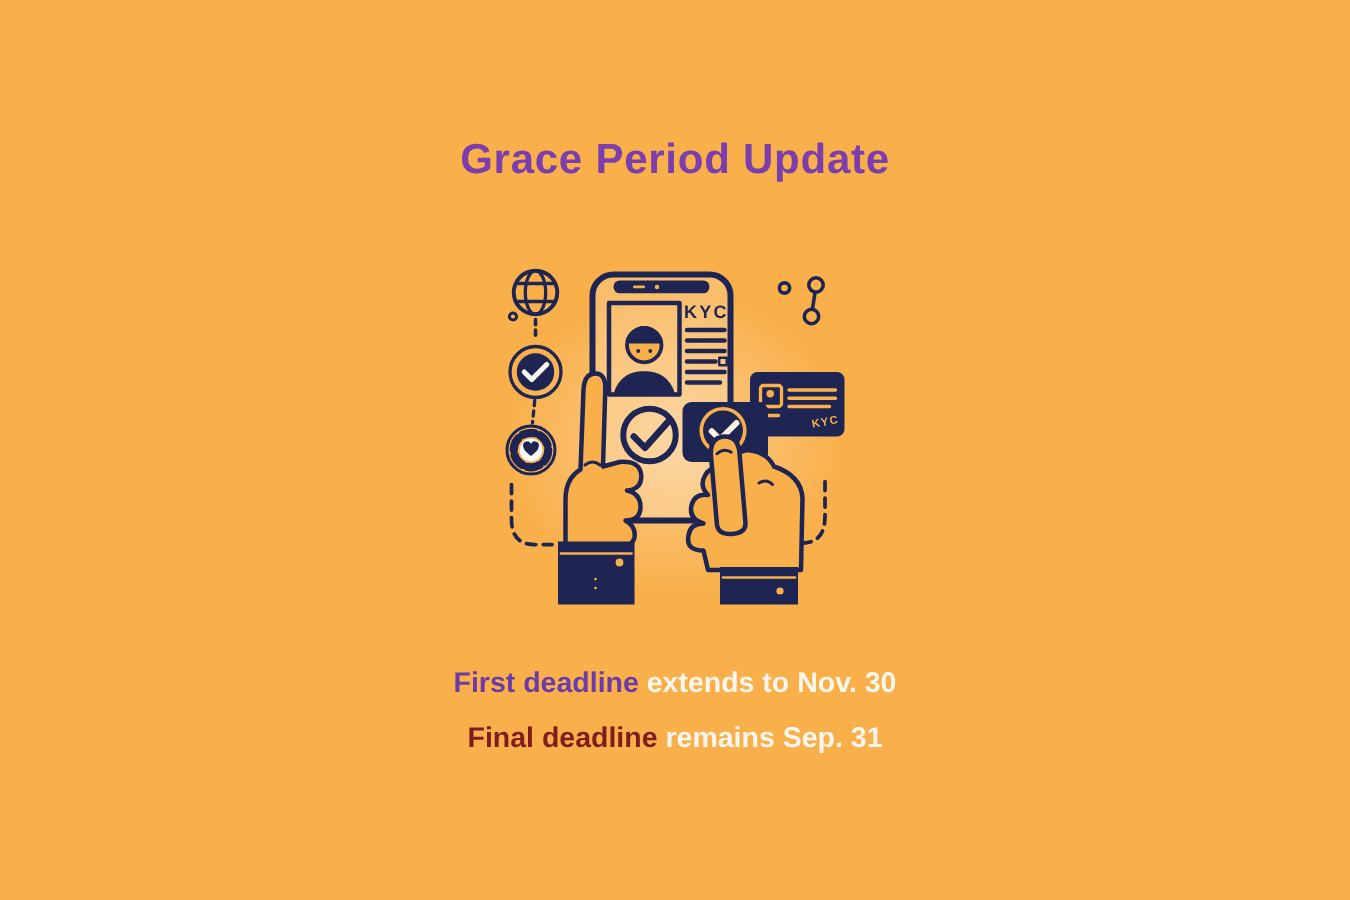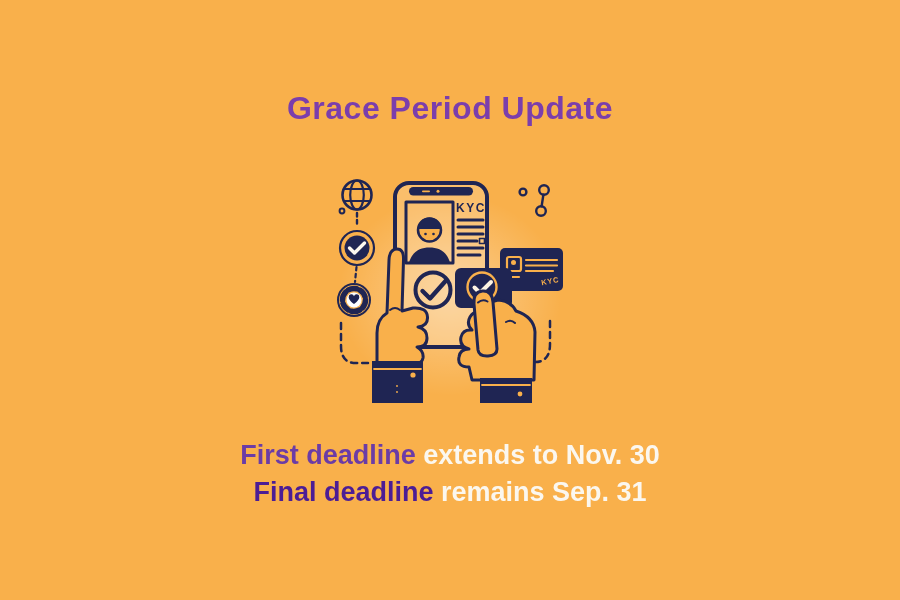--- a/index.html
+++ b/index.html
@@ -6,38 +6,38 @@
   .banner {
     position:relative;
     width:900px; height:600px;
     background:#F9B04B;
     overflow:hidden;
     font-family:"Liberation Sans", sans-serif;
   }
   .title {
     position:absolute; top:90px; left:0; width:100%;
     text-align:center;
-    font-size:32px; font-weight:bold; letter-spacing:0.5px;
+    font-size:28px; font-weight:bold; letter-spacing:0.5px;
     color:#7B3EAC;
   }
   .haze {
     position:absolute; left:295px; top:155px; width:310px; height:280px;
     background:radial-gradient(closest-side, rgba(255,255,255,0.38), rgba(255,255,255,0) 72%);
   }
   .illustration {
     position:absolute; left:310px; top:170px; width:280px; height:250px;
   }
   .deadlines {
     position:absolute; top:437px; left:0; width:100%;
     text-align:center;
-    font-size:27px; font-weight:bold; line-height:37px;
+    font-size:19px; font-weight:bold; line-height:37px;
     color:#FBF7EF;
   }
   .hl1 { color:#6B3CA6; }
-  .hl2 { color:#4c1d95; }
+  .hl2 { color:#7f1d1d; }
   .kyc-phone-label { font:bold 12px "Liberation Sans", sans-serif; letter-spacing:1.5px; fill:#1F2553; }
   .kyc-card-label  { font:bold 7.5px "Liberation Sans", sans-serif; letter-spacing:0.8px; fill:#F9B04B; }
 </style>
 </head>
 <body>
 
 <div class="banner">
 
   <div class="title">Grace Period Update</div>
 

